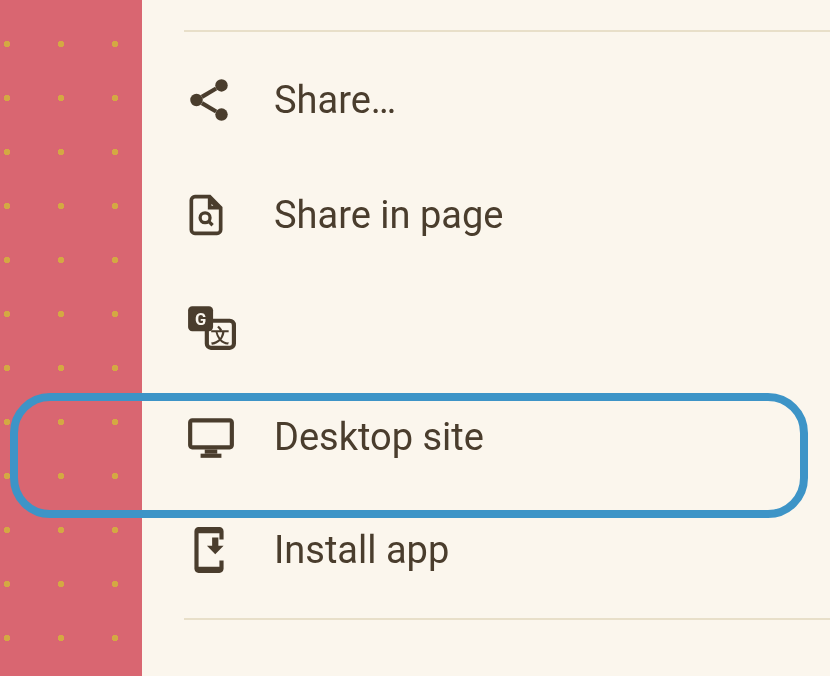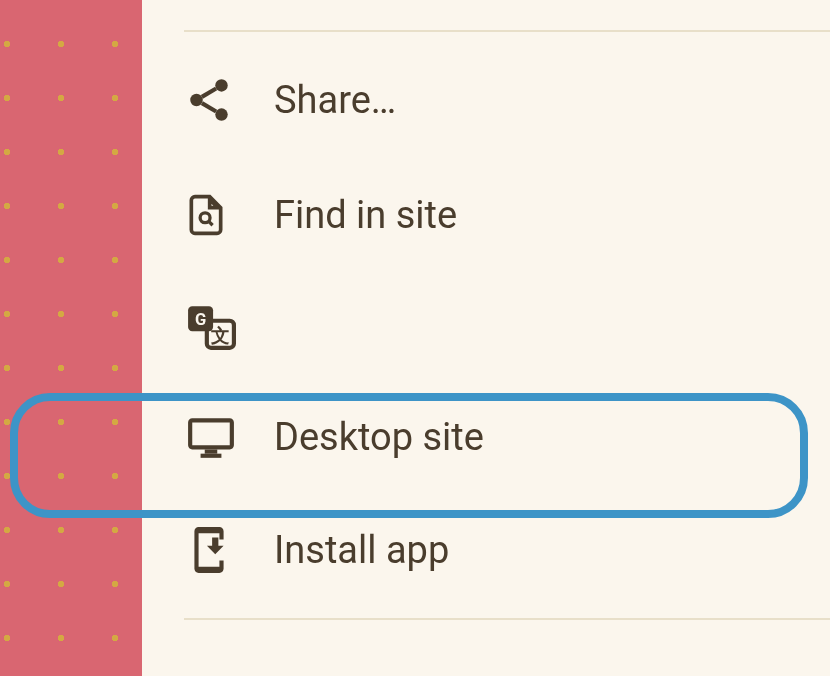--- a/index.html
+++ b/index.html
@@ -119,21 +119,21 @@
   </div>
 
   <div class="menu-item">
     <span class="icon-wrapper">
       <svg width="44" height="54" viewBox="0 0 24 24">
         <path d="M14 2H6c-1.1 0-2 .9-2 2v16c0 1.1.9 2 2 2h12c1.1 0 2-.9 2-2V8l-6-6zm0 1.5L18.5 8H14V3.5z" fill="none" stroke="#4a3d2d" stroke-width="2"></path>
         <circle cx="11.5" cy="13.5" r="2.7" fill="none" stroke="#4a3d2d" stroke-width="1.8"></circle>
         <line x1="13.5" y1="15.5" x2="15.6" y2="17.6" stroke="#4a3d2d" stroke-width="1.8"></line>
       </svg>
     </span>
-    <span class="menu-label">Find in site</span>
+    <span class="menu-label">Share in page</span>
   </div>
 
   <div class="menu-item">
     <span class="icon-wrapper">
       <svg width="54" height="50" viewBox="0 0 24 24">
         <rect x="1" y="2" width="12" height="12" rx="2" fill="#4a3d2d"></rect>
         <text x="7" y="11" font-size="8" fill="#fbf6ed" text-anchor="middle" font-weight="bold">G</text>
         <rect x="10" y="9" width="13" height="13" rx="2" fill="none" stroke="#4a3d2d" stroke-width="2"></rect>
         <text x="16.5" y="19" font-size="9" fill="#4a3d2d" text-anchor="middle" font-weight="bold">文</text>
       </svg>

